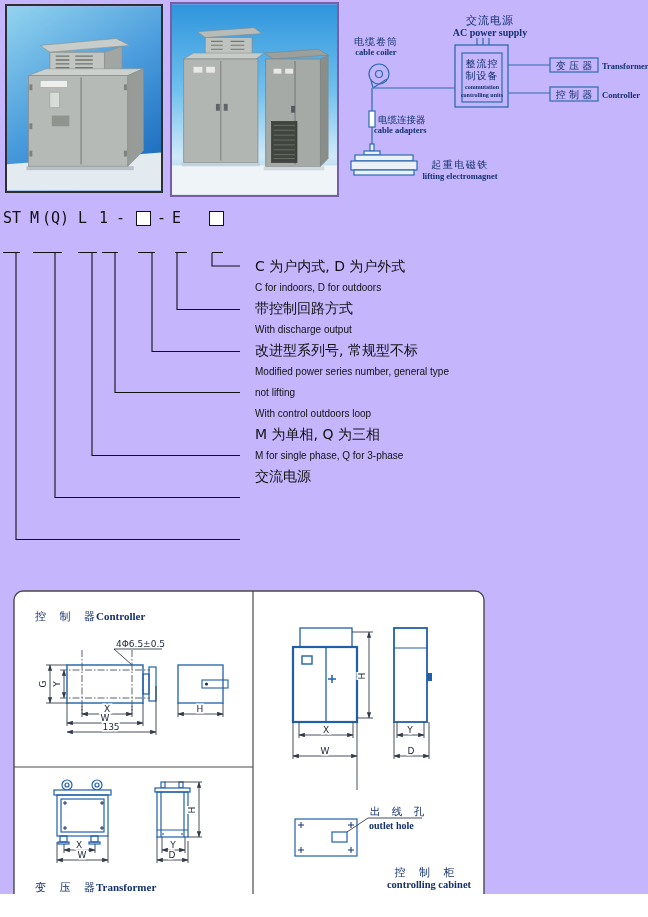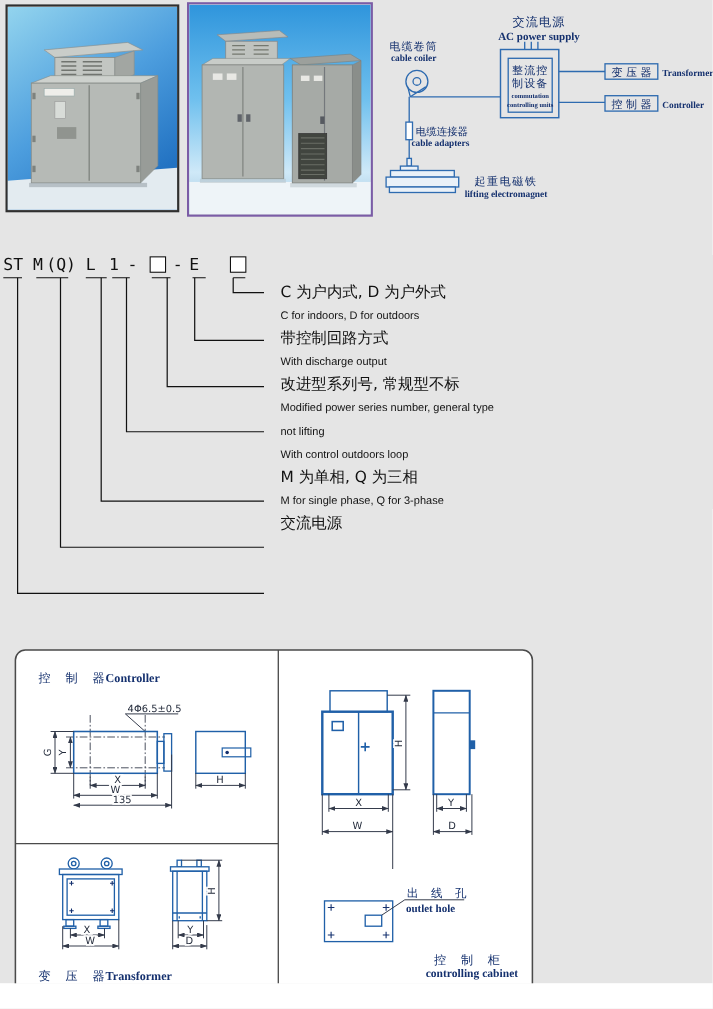--- a/index.html
+++ b/index.html
@@ -1,16 +1,16 @@
 <!DOCTYPE html>
 <html><head>
 <meta charset="utf-8">
 <style>
   html,body{margin:0;padding:0;background:#fff;}
-  #page{position:relative;width:648px;height:894px;background:#e5e5e5;overflow:hidden;
+  #page{position:relative;width:648px;height:894px;background:#c4b5fd;overflow:hidden;
         font-family:"DejaVu Sans","Liberation Sans",sans-serif;color:#111;}
   .abs{position:absolute;}
   .photo{position:absolute;box-sizing:border-box;}
   #photo-left{left:5px;top:4px;width:158px;height:189px;border:2px solid #2f2f2f;}
   #photo-right{left:170px;top:2px;width:169px;height:195px;border:2px solid #7b5ca6;}
   .photo svg{display:block;width:100%;height:100%;}
   svg text{font-family:"DejaVu Sans","Liberation Sans",sans-serif;}
   .cnlbl{fill:#14306e;}
   .enlbl{fill:#14306e;font-family:"Liberation Serif",serif;font-weight:600;}
   .dimtxt{fill:#222a3a;font-size:9px;paint-order:stroke;stroke:#ffffff;stroke-width:3px;}
@@ -144,21 +144,21 @@
     <text x="234" y="61" text-anchor="middle" font-size="10" class="cnlbl">变 压 器</text>
     <text x="262" y="61" font-size="8.5" class="enlbl">Transformer</text>
     <text x="234" y="90" text-anchor="middle" font-size="10" class="cnlbl">控 制 器</text>
     <text x="262" y="90" font-size="8.5" class="enlbl">Controller</text>
     <text x="38" y="115" font-size="9.5" class="cnlbl">电缆连接器</text>
     <text x="34" y="125" font-size="8.5" class="enlbl">cable adapters</text>
     <text x="120" y="160" text-anchor="middle" font-size="10" letter-spacing="1.5" class="cnlbl">起重电磁铁</text>
     <text x="120" y="171" text-anchor="middle" font-size="8.5" class="enlbl">lifting electromagnet</text>
   </svg>
 
-  <div id="model-code" class="abs" style="left:0;top:231px;width:300px;height:18px;">
+  <div id="model-code" class="abs" style="left:0;top:209px;width:300px;height:18px;">
     <span class="part" style="left:3px;">ST</span>
     <span class="part" style="left:30px;">M</span>
     <span class="part" style="left:42px;">(Q)</span>
     <span class="part" style="left:78px;">L</span>
     <span class="part" style="left:99px;">1</span>
     <span class="part" style="left:116px;">-</span>
     <span class="blankbox" style="left:136px;top:2px;"></span>
     <span class="part" style="left:157px;">-</span>
     <span class="part" style="left:172px;">E</span>
     <span class="blankbox" style="left:209px;top:2px;"></span>

